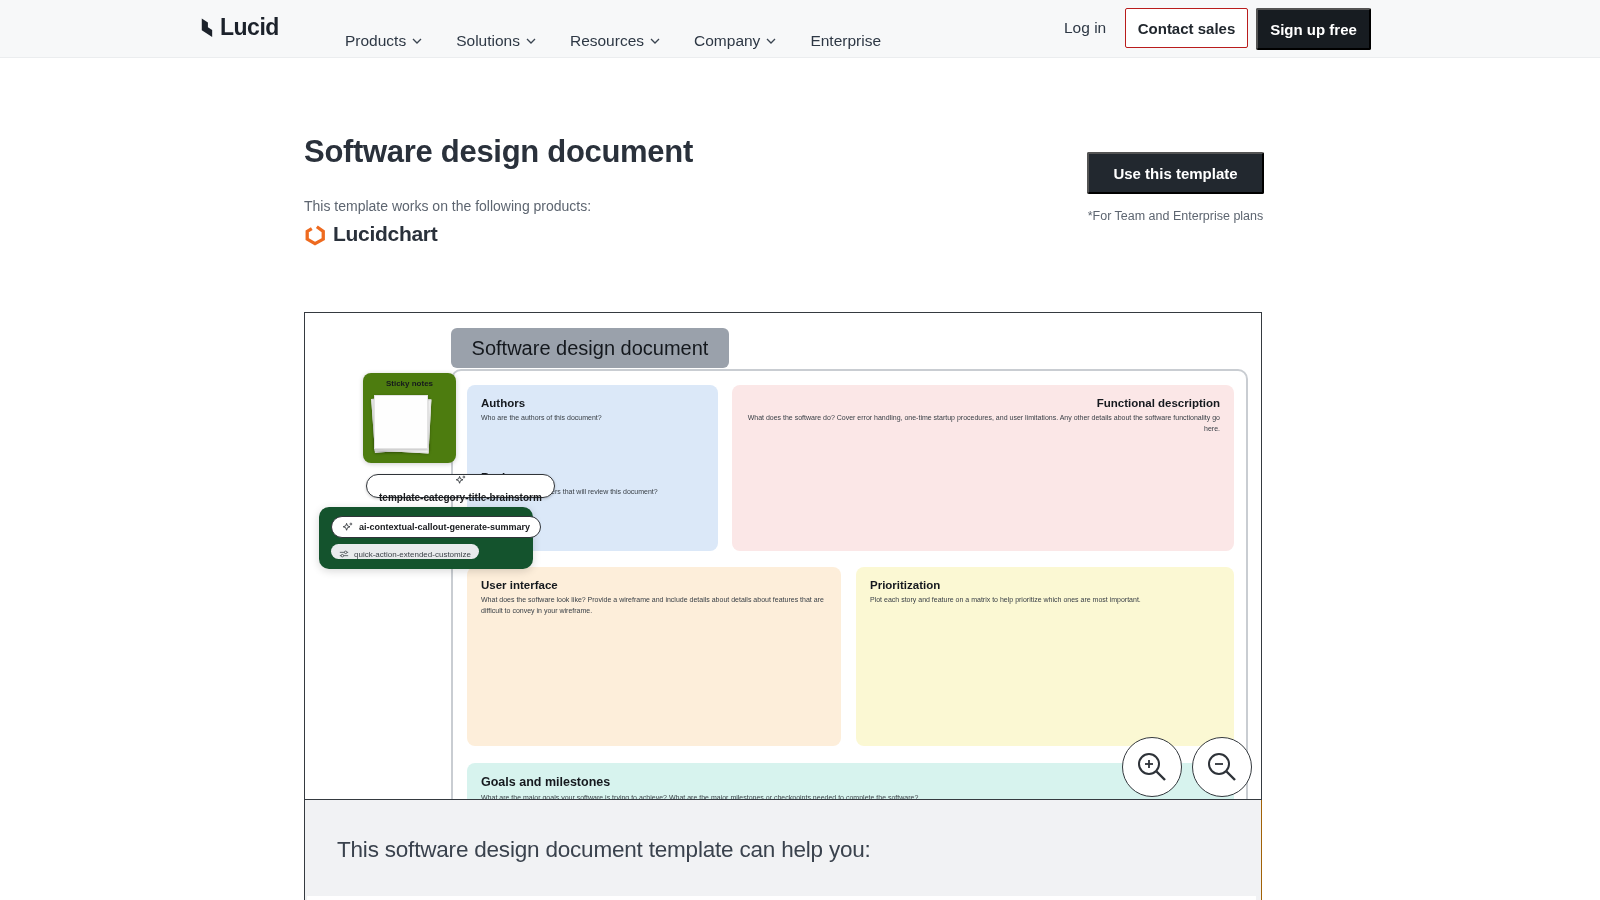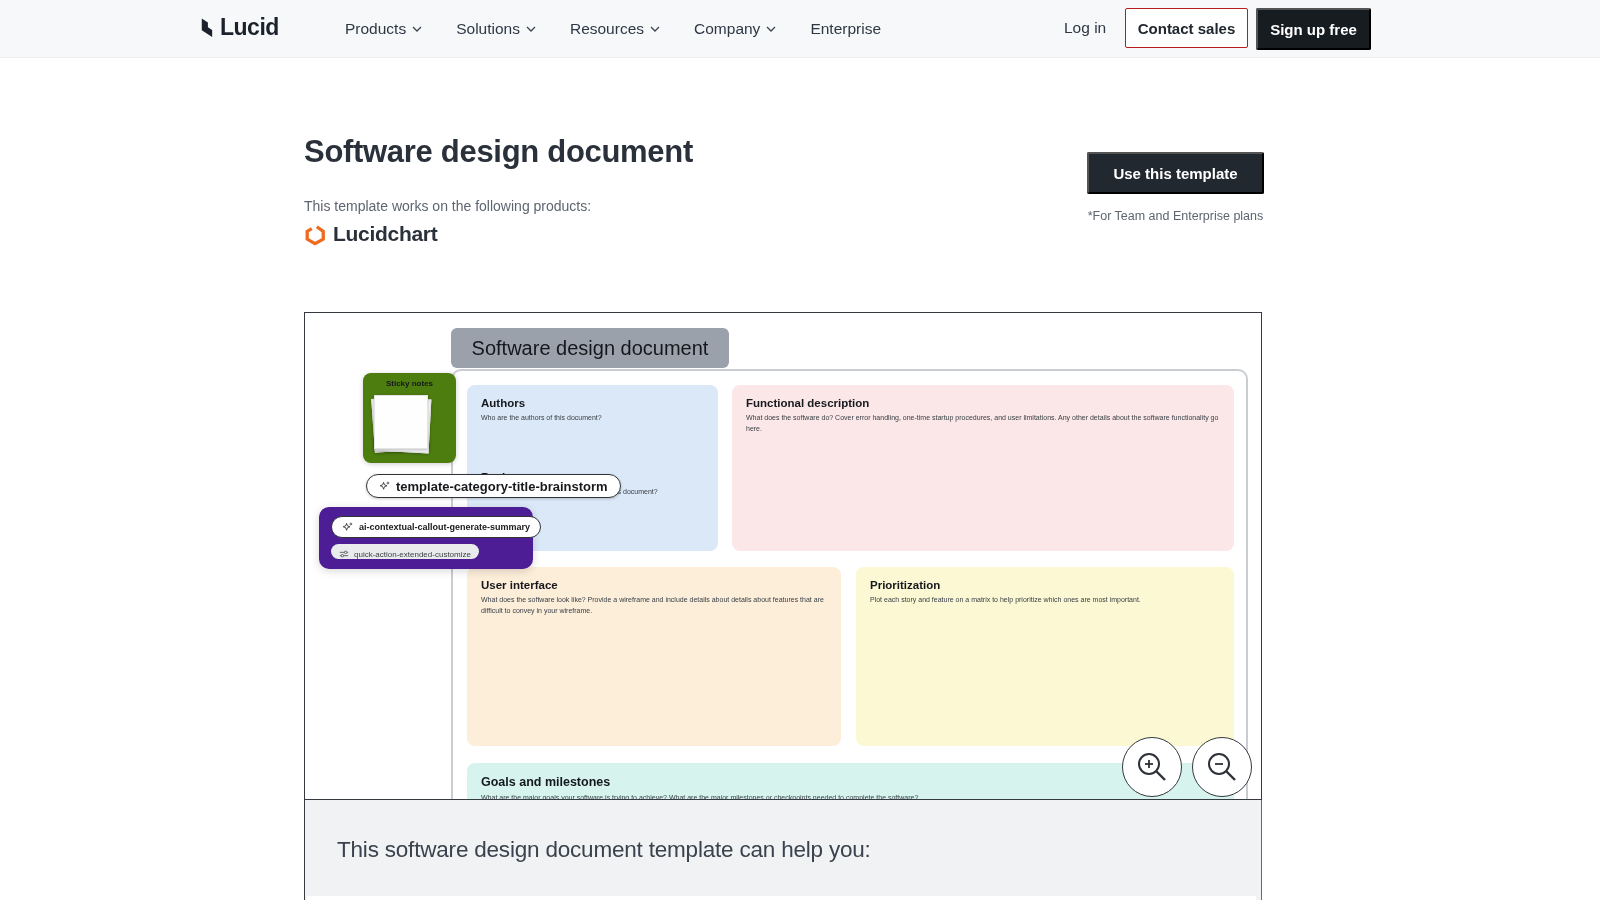--- a/index.html
+++ b/index.html
@@ -11,21 +11,21 @@
     color: #2a313b;
   }
 
   
   .nav {
     position: absolute; top: 0; left: 0; width: 1600px; height: 58px;
     background: #f7f8f9; border-bottom: 1px solid #ebedef;
   }
   .logo { position: absolute; left: 198px; top: 14px; display: flex; align-items: center; gap: 5px; cursor: pointer; }
   .logo-text { font-size: 23px; font-weight: bold; color: #1c222b; letter-spacing: -0.5px; }
-  .nav-links { position: absolute; left: 345px; top: 0; height: 58px; display: flex; align-items: center; gap: 34px; }
+  .nav-links { position: absolute; left: 345px; top: 12px; height: 58px; display: flex; align-items: center; gap: 34px; }
   .nav-item { display: flex; align-items: center; gap: 6px; font-size: 15.5px; color: #2e3845; cursor: pointer; }
   .login { position: absolute; left: 1064px; top: 19px; font-size: 15.5px; color: #2e3845; cursor: pointer; }
   .btn { display: flex; align-items: center; justify-content: center; font-size: 15px; font-weight: bold; border-radius: 2px; cursor: pointer; }
   .contact-btn { position: absolute; left: 1125px; top: 8px; width: 123px; height: 40px; background: #ffffff; border: 1px solid #b91c1c; color: #21272e; }
   .signup-btn { position: absolute; left: 1256px; top: 8px; width: 115px; height: 42px; background: #171c21; color: #ffffff; }
 
   
   .page-title { position: absolute; left: 304px; top: 134px; margin: 0; font-size: 31px; font-weight: bold; color: #2a313b; letter-spacing: -0.3px; }
   .works-on { position: absolute; left: 304px; top: 198px; font-size: 14px; color: #5d6570; }
   .product-logo { position: absolute; left: 304px; top: 222px; display: flex; align-items: flex-end; gap: 7px; cursor: pointer; }
@@ -66,26 +66,27 @@
   .sticky-label { display: block; text-align: center; margin-top: 6px; font-size: 8px; font-weight: bold; color: #16191d; }
   .sticky-sq { position: absolute; width: 54px; height: 54px; background: #fefefe; border: 1px solid #e3e3e3; box-shadow: 0 1px 3px rgba(0,0,0,.25); }
   .sq1 { left: 10px; top: 24px; transform: rotate(-4deg); background:#f4f4f4; }
   .sq2 { left: 13px; top: 25px; transform: rotate(3deg);  background:#f9f9f9; }
   .sq3 { left: 11px; top: 22px; transform: rotate(0deg); }
 
   .pill-brainstorm {
     position: absolute; left: 61px; top: 161px; height: 24px; padding: 0 12px;
     background: #fff; border: 1px solid #303439; border-radius: 13px;
     display: flex; align-items: center; gap: 6px; z-index: 3;
-    font-size: 13px; font-weight: bold; color: #17191c; white-space: nowrap;
+    font-size: 10px; font-weight: bold; color: #17191c; white-space: nowrap;
     box-shadow: 0 1px 3px rgba(0,0,0,.2);
+    flex-direction: column;
   }
   .ai-card {
     position: absolute; left: 14px; top: 194px; width: 214px; height: 62px;
-    background: #4c1d95; border-radius: 10px; box-shadow: 0 2px 9px rgba(0,0,0,.16);
+    background: #14532d; border-radius: 10px; box-shadow: 0 2px 9px rgba(0,0,0,.16);
     z-index: 3; padding: 9px 12px;
   }
   .pill-summary {
     height: 22px; border: 1px solid #303439; border-radius: 12px;
     display: inline-flex; align-items: center; gap: 6px; padding: 0 10px;
     font-size: 9px; font-weight: bold; color: #17191c; white-space: nowrap; background:#fff;
   }
   .pill-customize {
     margin-top: 6px; height: 15px; background: #e9ebed; border-radius: 8px;
     display: inline-flex; align-items: flex-end; gap: 5px; padding: 0 8px;
@@ -188,21 +189,21 @@
 
   <div class="panel panel-authors" style="background-color: rgb(219, 232, 248);">
     <h4>Authors</h4>
     <p>Who are the authors of this document?</p>
     <div class="reviewers-block">
       <h4>Reviewers</h4>
       <p>Who are the stakeholders that will review this document?</p>
     </div>
   </div>
 
-  <div class="panel panel-functional" style="background-color: rgb(251, 231, 231);">
+  <div class="panel panel-functional" style="background-color: rgb(251, 231, 231); text-align: right;">
     <h4>Functional description</h4>
     <p>What does the software do? Cover error handling, one-time startup procedures, and user limitations. Any other details about the software functionality go here.</p>
   </div>
 
   <div class="panel panel-ui" style="background-color: rgb(253, 238, 218);">
     <h4>User interface</h4>
     <p>What does the software look like? Provide a wireframe and include details about details about features that are difficult to convey in your wireframe.</p>
   </div>
 
   <div class="panel panel-priority" style="background-color: rgb(251, 248, 211);">

